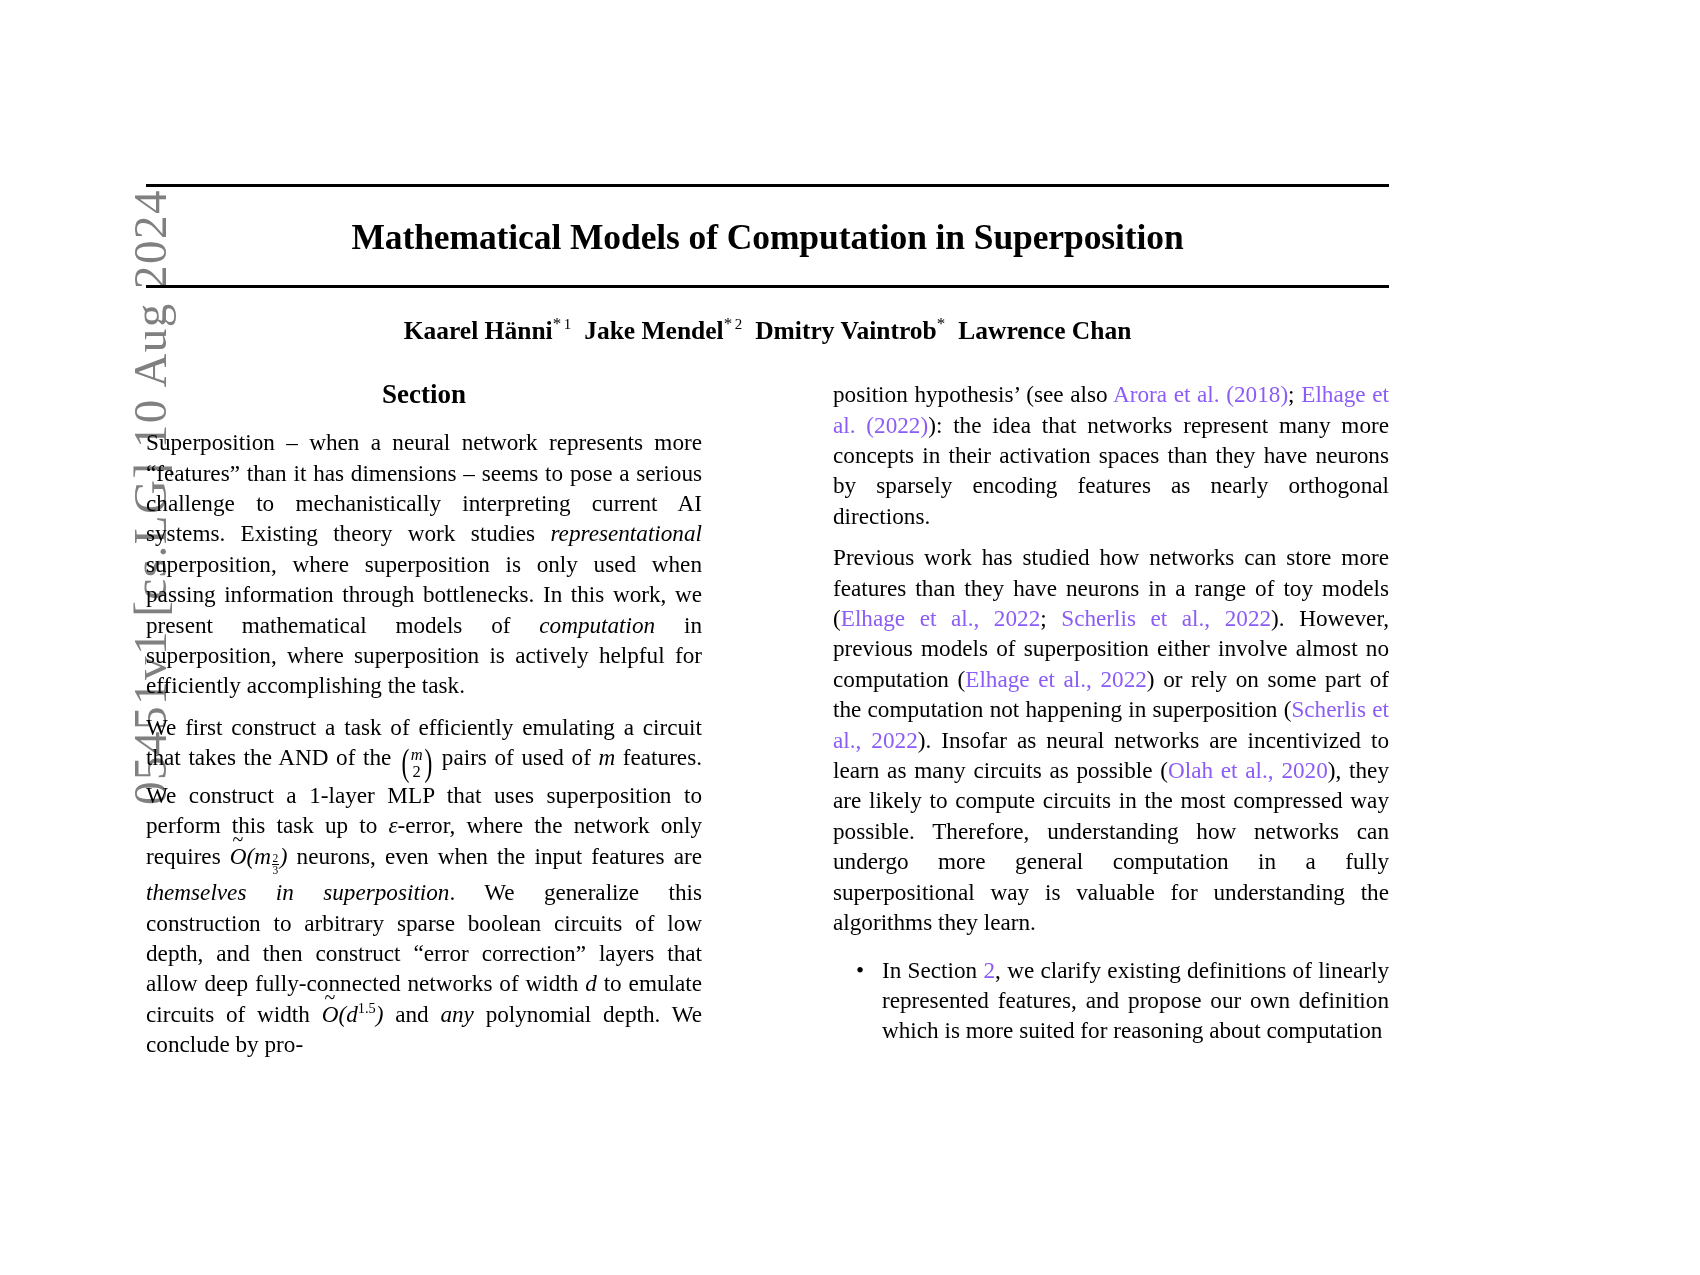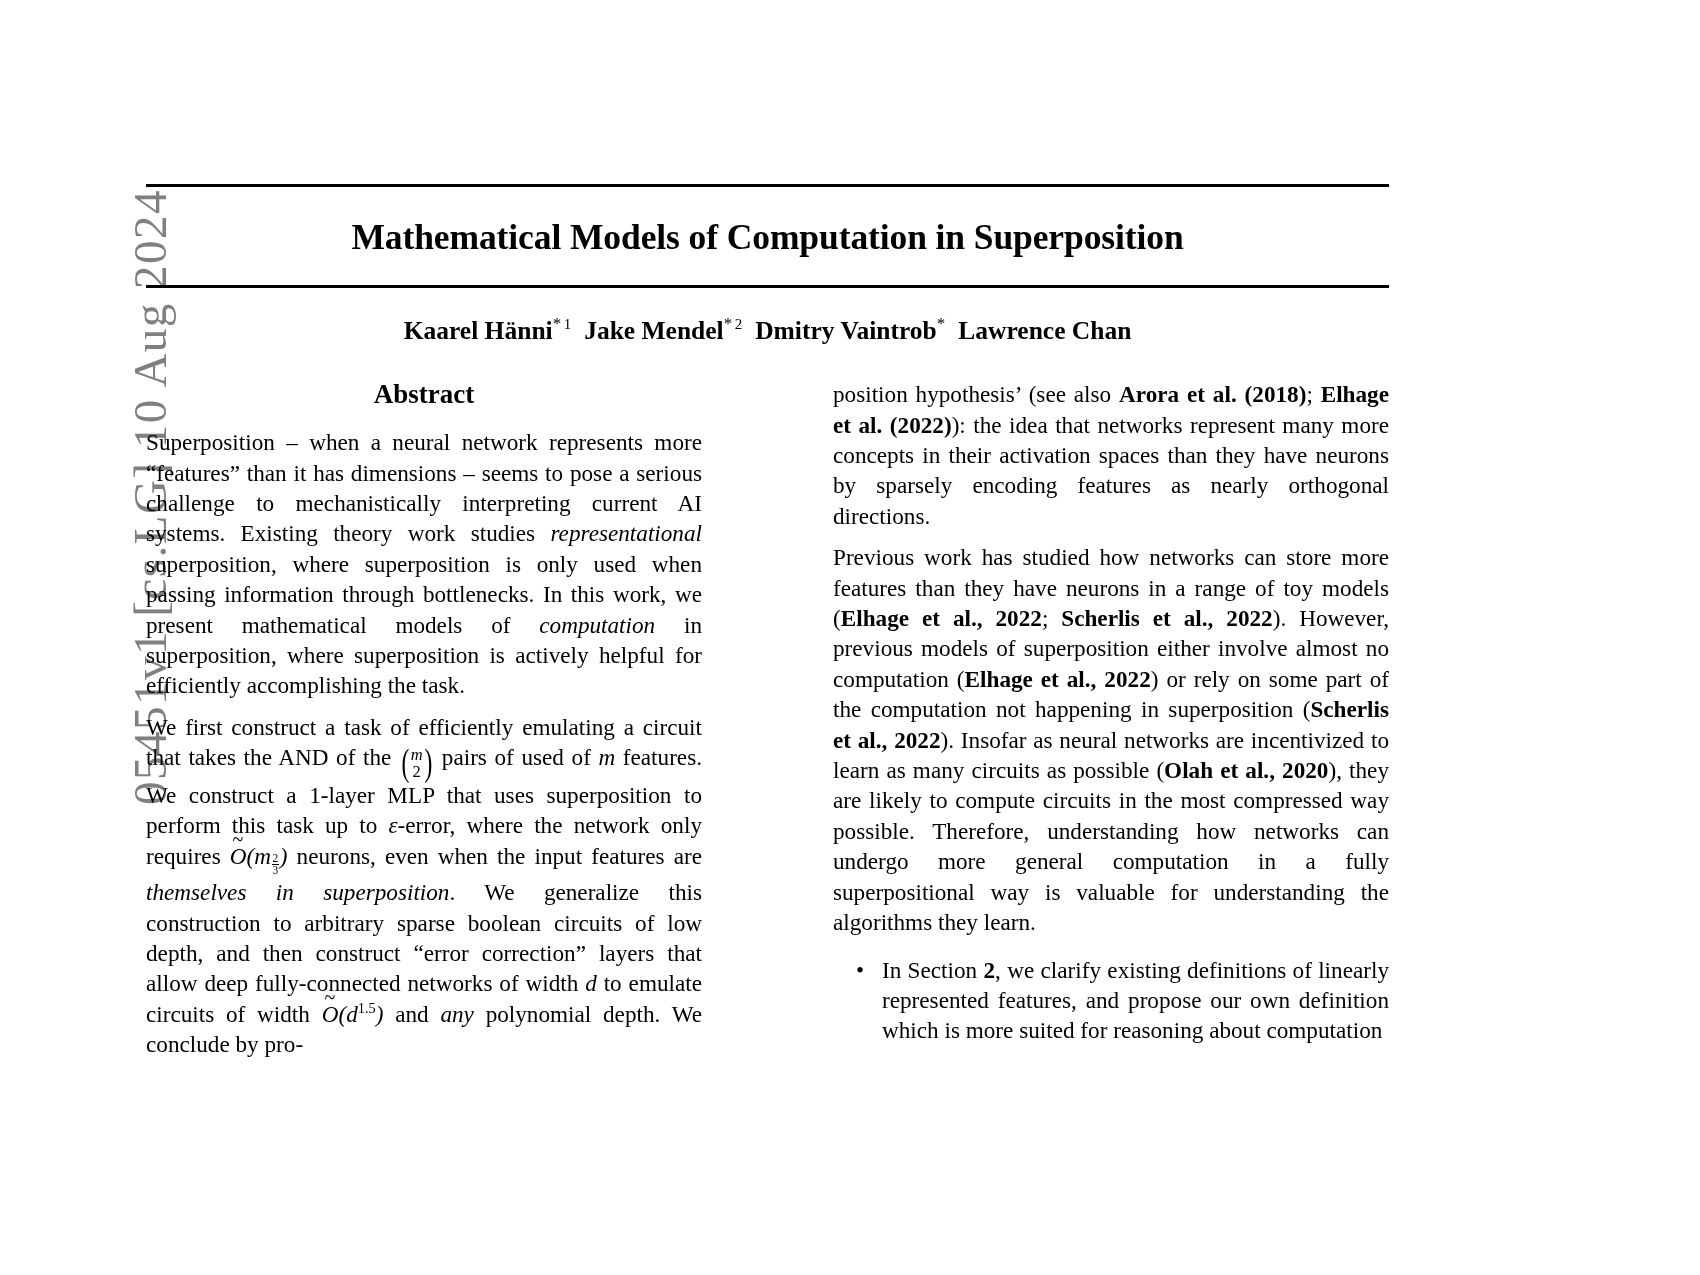--- a/index.html
+++ b/index.html
@@ -103,23 +103,22 @@
     font-size: 23.2px;
     line-height: 30.4px;
     text-align: justify;
     text-justify: inter-word;
     hyphens: manual;
   }
   p.body:last-child { margin-bottom: 0; }
 
   em { font-style: italic; }
   a.cite {
-    color: #000000;
+    color: #8b5cf6;
     text-decoration: none;
-    font-weight: bold;
   }
   .mathvar {
     font-family: "Liberation Serif", "DejaVu Serif", serif;
     font-style: italic;
   }
 
   
   .binom {
     display: inline-flex;
     align-items: center;
@@ -211,21 +210,21 @@
 
   <div class="rule" id="rule-bottom"></div>
 
   <div id="authors">
     <span class="author"><span>Kaarel Hänni</span><span class="sup"><span class="star">*</span><span class="num">1</span></span></span><span class="author"><span>Jake Mendel</span><span class="sup"><span class="star">*</span><span class="num">2</span></span></span><span class="author"><span>Dmitry Vaintrob</span><span class="sup"><span class="star">*</span></span></span><span class="author"><span>Lawrence Chan</span></span>
   </div>
 
   <div id="columns">
 
     <div class="col">
-      <div id="abstract-heading">Abstract</div>
+      <div id="abstract-heading">Section</div>
 
       <p class="body"><span>Superposition – when a neural network represents more “features” than it has dimensions – seems to pose a serious challenge to mechanistically interpreting current AI systems. Existing theory work studies </span><em>representational</em><span> superposition, where superposition is only used when passing information through bottlenecks. In this work, we present mathematical models of </span><em>computation</em><span> in superposition, where superposition is actively helpful for efficiently accomplishing the task.</span></p>
 
       <p class="body"><span>We first construct a task of efficiently emulating a circuit that takes the AND of the </span><span class="binom">
             <span class="paren">(</span>
             <span class="stack">
               <span class="top">m</span>
               <span class="bot">2</span>
             </span>
             <span class="paren">)</span>

